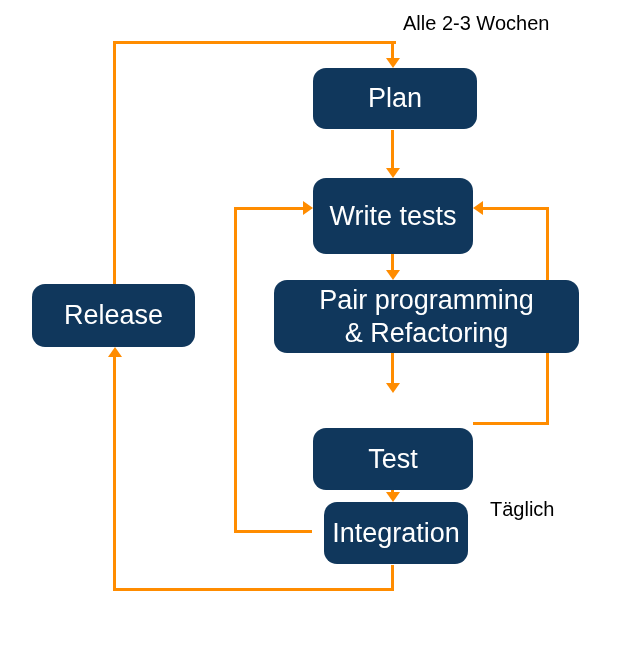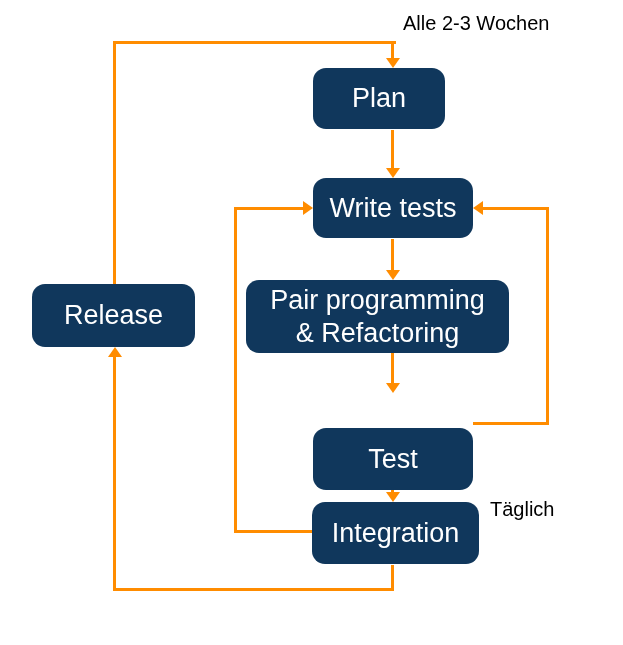--- a/index.html
+++ b/index.html
@@ -91,38 +91,38 @@
     <div class="arrowhead ah-right" style="left:303px;top:201px;"></div>
   </div>
 
   <div>
     <div class="seg" style="left:473px;top:422px;width:76px;height:3px;"></div>
     <div class="seg" style="left:546px;top:207px;width:3px;height:218px;"></div>
     <div class="seg" style="left:483px;top:207px;width:64px;height:3px;"></div>
     <div class="arrowhead ah-left" style="left:473px;top:201px;"></div>
   </div>
 
-  <div class="node" style="left:313px;top:68px;width:132px;height:61px;">
+  <div class="node" style="left:313px;top:68px;width:164px;height:61px;">
     <span>Plan</span>
   </div>
 
-  <div class="node" style="left:313px;top:178px;width:160px;height:60px;">
+  <div class="node" style="left:313px;top:178px;width:160px;height:76px;">
     <span>Write tests</span>
   </div>
 
-  <div class="node" style="left:246px;top:280px;width:263px;height:73px;">
+  <div class="node" style="left:274px;top:280px;width:305px;height:73px;">
     <span>Pair programming</span>
     <span>&amp; Refactoring</span>
   </div>
 
   <div class="node" style="left:313px;top:393px;width:160px;height:62px;margin-top:35px;">
     <span>Test</span>
   </div>
 
-  <div class="node" style="left:312px;top:502px;width:167px;height:62px;">
+  <div class="node" style="left:324px;top:502px;width:144px;height:62px;">
     <span>Integration</span>
   </div>
 
   <div class="node" style="left:32px;top:284px;width:163px;height:63px;">
     <span>Release</span>
   </div>
 
 </div>
 
 </body></html>

